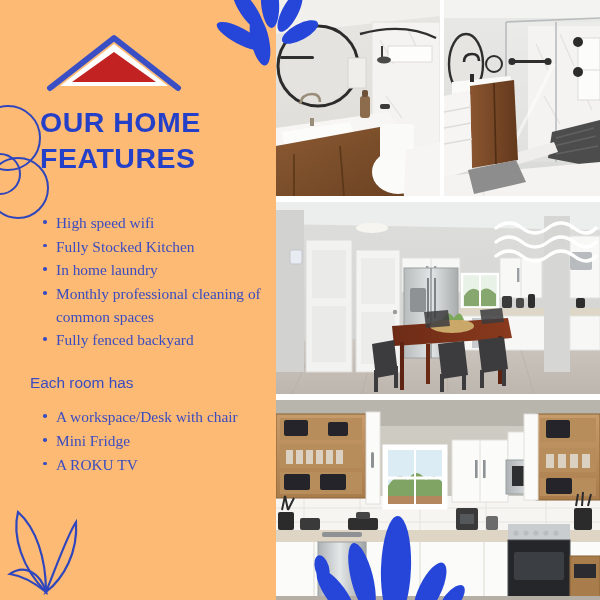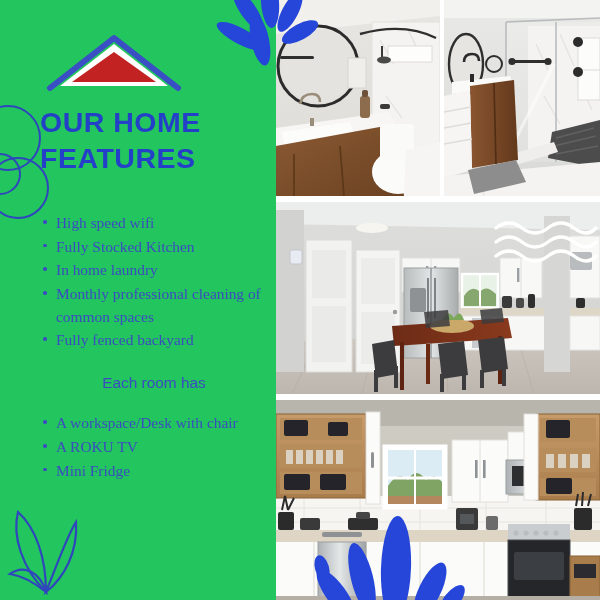--- a/index.html
+++ b/index.html
@@ -4,21 +4,21 @@
 <title>Our Home Features</title>
 <style>
   html,body{margin:0;padding:0;}
   body{
     width:600px;height:600px;overflow:hidden;background:#ffffff;
     font-family:"Liberation Sans","DejaVu Sans",sans-serif;
   }
   #poster{position:relative;width:600px;height:600px;background:#fff;overflow:hidden;}
 
   
-  .left-col{position:absolute;left:0;top:0;width:276px;height:600px;background:#22c55e;z-index:5;}
+  .left-col{position:absolute;left:0;top:0;width:276px;height:600px;background:#fdba74;z-index:5;}
 
   .logo-wrap{position:absolute;left:44px;top:32px;width:140px;height:62px;}
   .logo-wrap svg{display:block;}
 
   .title-block{position:absolute;left:40px;top:104px;width:230px;}
   .title-line{
     font-weight:bold;font-size:28.5px;letter-spacing:.5px;line-height:1.28;
     color:#2540c8;white-space:nowrap;
   }
 
@@ -26,23 +26,23 @@
   ul.bullets{margin:0;padding:0 0 0 26px;list-style:none;font-family:Liberation Serif, serif;}
   ul.bullets li{
     position:relative;color:#3b4cc0;font-size:15.4px;line-height:1.47;
     margin:0 0 1px 0;
   }
   ul.bullets li:before{
     content:"";position:absolute;left:-13px;top:8px;width:3.6px;height:3.6px;
     border-radius:50%;background:#3b4cc0;
   }
   .section-lead{
-    color:#3b4cc0;font-size:15.4px;line-height:1.47;margin:20px 0 0 0;padding-left:0;text-align:center;
+    color:#3b4cc0;font-size:15.4px;line-height:1.47;margin:20px 0 0 0;padding-left:0;
   }
-  .features .group2{margin-top:18px;}
+  .features .group2{margin-top:12px;}
 
   
   .deco{position:absolute;pointer-events:none;}
   .deco-circles{left:-22px;top:96px;z-index:6;}
   .deco-leaf{left:2px;top:492px;z-index:7;}
   .deco-splash-top{left:212px;top:-16px;z-index:20;}
   .deco-splash-bottom{left:300px;top:508px;z-index:20;}
   .deco-waves{left:494px;top:216px;z-index:20;}
 
   
@@ -435,22 +435,22 @@
       <ul class="bullets" id="primary-list">
           <li>High speed wifi</li>
           <li>Fully Stocked Kitchen</li>
           <li>In home laundry</li>
           <li>Monthly professional cleaning of common spaces</li>
           <li>Fully fenced backyard</li>
         </ul>
       <div class="section-lead">Each room has</div>
       <ul class="bullets group2" id="room-list">
           <li>A workspace/Desk with chair</li>
+          <li>Mini Fridge</li>
           <li>A ROKU TV</li>
-          <li>Mini Fridge</li>
         </ul>
     </div>
   </div>
 
   <div class="deco deco-circles">
     <svg width="80" height="130" viewBox="0 0 80 130">
       <circle cx="30" cy="42" r="32" fill="none" stroke="#2f46bd" stroke-width="2"></circle>
       <circle cx="22" cy="78" r="20" fill="none" stroke="#2f46bd" stroke-width="2"></circle>
       <circle cx="40" cy="92" r="30" fill="none" stroke="#2f46bd" stroke-width="2"></circle>
     </svg>

